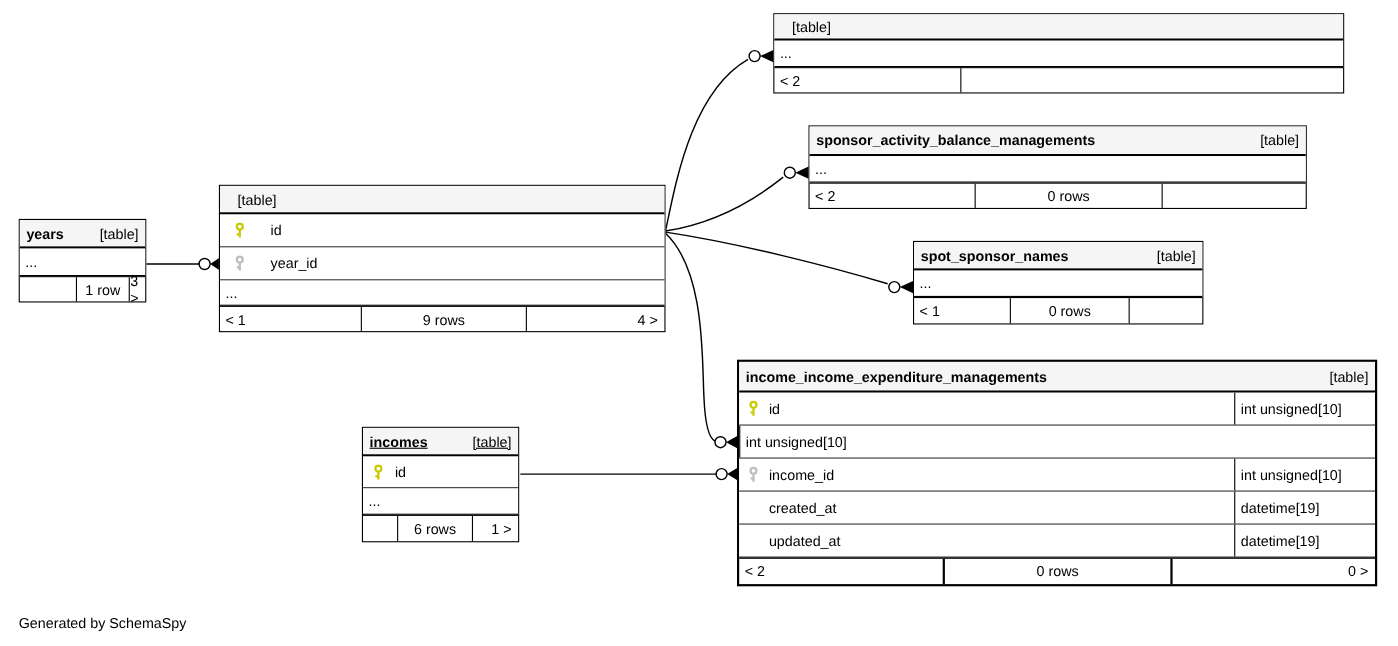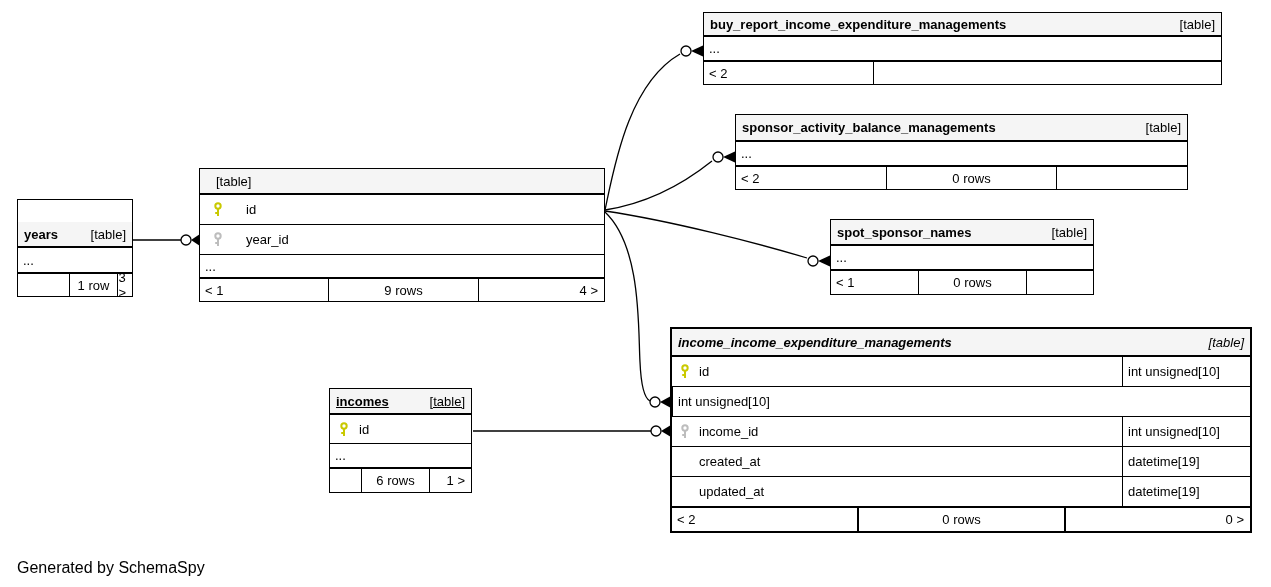--- a/index.html
+++ b/index.html
@@ -30,21 +30,21 @@
   .ellipsis-row{padding-left:5px;}
   .tfoot{display:flex;border-top:1px solid #000;box-sizing:border-box;}
   .fcell{box-sizing:border-box;display:flex;align-items:center;height:100%;}
   .fcell + .fcell{border-left:1px solid #000;}
   .f-left{justify-content:flex-start;padding-left:5px;}
   .f-center{justify-content:center;}
   .f-right{justify-content:flex-end;padding-right:6px;}
 
   
   .t-years{left:17px;top:199px;width:116px;}
-  .t-years .thead{height:26px;margin-top:22px;}
+  .t-years .thead{height:26px;}
   .t-years .r-ellipsis{height:25px;}
   .t-years .tfoot{height:23px;}
   .t-years .fc1{width:23px;} .t-years .fc2{width:53px;margin-left:29px;} .t-years .fc3{flex:1;}
 
   .t-iem{left:199px;top:168px;width:406px;}
   .t-iem .thead{height:26px;}
   .t-iem .r-col{height:30px;}
   .t-iem .r-ellipsis{height:23px;}
   .t-iem .tfoot{height:23px;}
   .t-iem .cell-name{padding-left:12px;}
@@ -72,30 +72,30 @@
   .t-incomes{left:329px;top:388px;width:143px;}
   .t-incomes .thead{height:26px;text-decoration:underline;}
   .t-incomes .r-col{height:29px;}
   .t-incomes .r-ellipsis{height:24px;}
   .t-incomes .tfoot{height:24px;}
   .t-incomes .cell-name{padding-left:8px;}
   .t-incomes .keyicon{margin-right:9px;}
   .t-incomes .fc1{width:31px;} .t-incomes .fc2{width:68px;} .t-incomes .fc3{flex:1;}
 
   .t-iiem{left:670px;top:327px;width:582px;}
-  .t-iiem .thead{height:28px;font-style:italic;}
+  .t-iiem .thead{height:28px;}
   .t-iiem .r-col{height:30px;}
   .t-iiem .tfoot{height:24px;}
   .t-iiem .cell-name{padding-left:7px;}
   .t-iiem .keyicon{margin-right:8px;}
   .t-iiem .keyspacer{margin-right:8px;}
   .t-iiem .fcell + .fcell{border-left:2px solid #000;}
   .t-iiem .fc1{width:185px;} .t-iiem .fc2{width:207px;} .t-iiem .fc3{flex:1;}
 
-  .footer-note{position:absolute;left:17px;top:559px;font-size:16px;color:#000;z-index:1;}
+  .footer-note{position:absolute;left:17px;top:559px;font-size:13px;color:#000;z-index:1;}
 </style>
 </head>
 <body>
 
 <div id="canvas">
 
   <svg id="wires" width="1271" height="587">
     <g stroke="#000" stroke-width="1.3" fill="none">
 
       <path d="M133,240 H181"></path>
@@ -168,21 +168,20 @@
     <div class="trow r-ellipsis ellipsis-row">...</div>
     <div class="tfoot">
       <div class="fcell f-left fc1">&lt; 1</div>
       <div class="fcell f-center fc2">9 rows</div>
       <div class="fcell f-right fc3">4 &gt;</div>
     </div>
   </div>
 
   <div class="tbl t-buy">
     <div class="thead">
-      <span class="tname">buy_report_income_expenditure_managements</span>
       <span class="ttag">[table]</span>
     </div>
     <div class="trow r-ellipsis ellipsis-row">...</div>
     <div class="tfoot">
       <div class="fcell f-left fc1">&lt; 2</div>
       <div class="fcell f-right fc3"></div>
     </div>
   </div>
 
   <div class="tbl t-sab">

